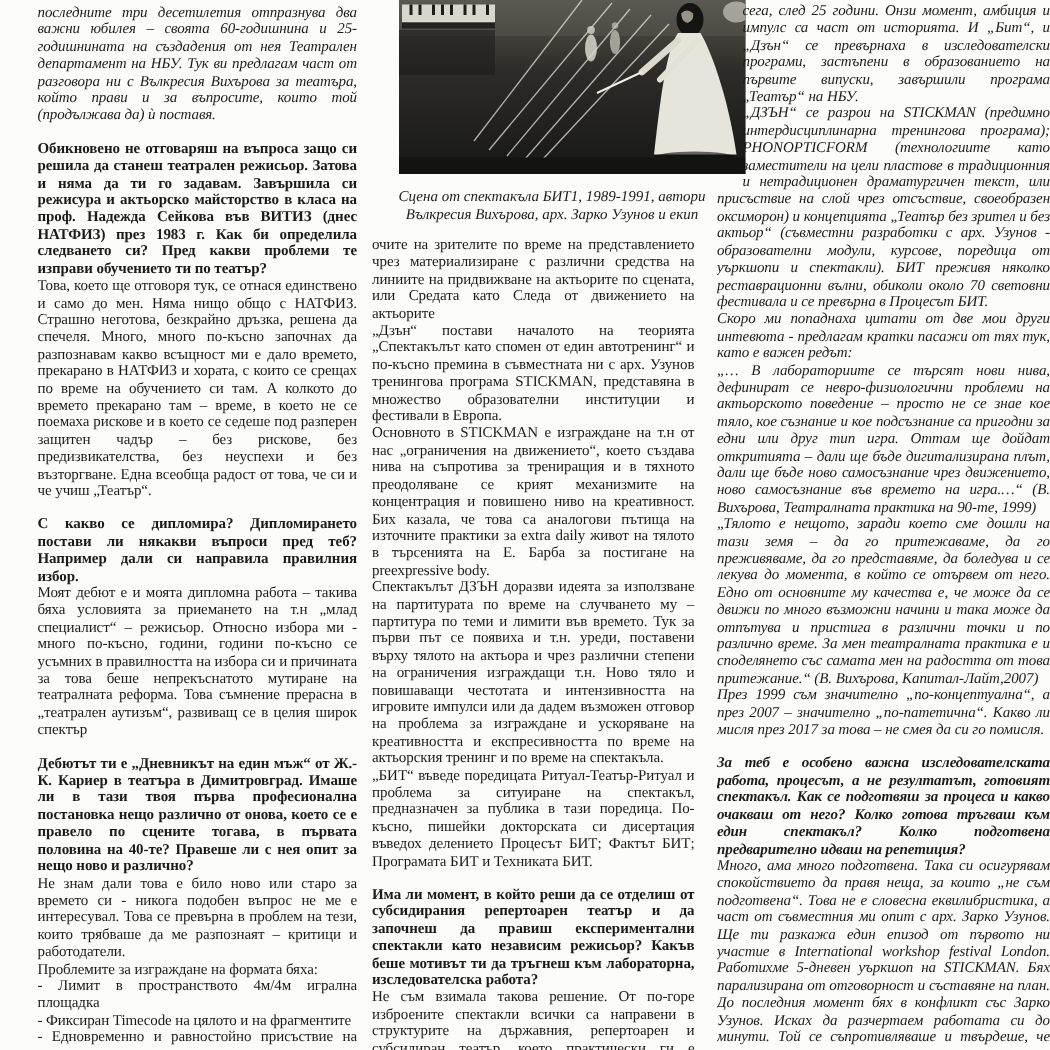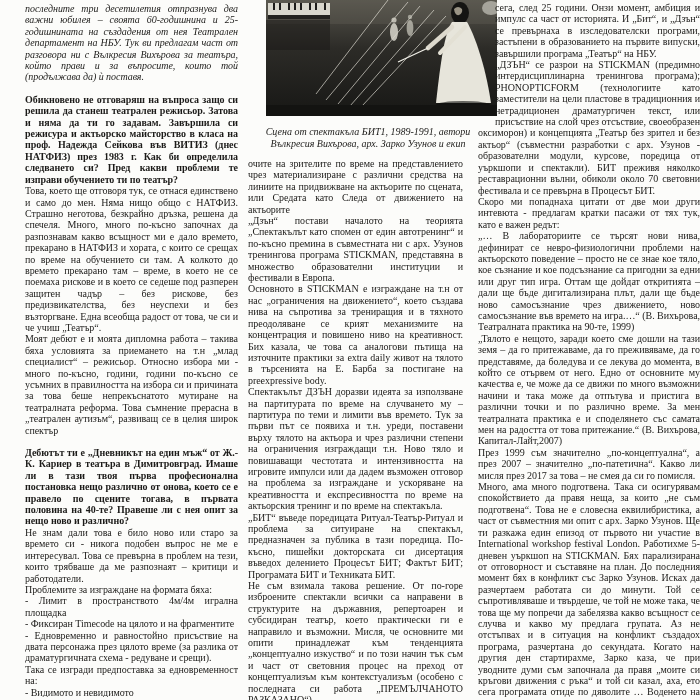--- a/index.html
+++ b/index.html
@@ -6,21 +6,21 @@
   .page{
     position:relative;width:700px;height:700px;margin:0 auto;
     background:#fcfcfa;overflow:hidden;
     font-family:"Liberation Serif","DejaVu Serif",serif;
     color:#1c1b19;
     -webkit-font-smoothing:antialiased;
   }
   .col{position:absolute;overflow:hidden;}
   #col-left{left:25px;top:3px;width:213px;height:694px;}
   #col-middle{left:248px;top:158px;width:215px;height:542px;}
-  #col-right{left:478px;top:2px;width:222px;height:696px;}
+  #col-right{left:478px;top:2px;width:222px;height:696px;font-style:italic;}
   p{
     font-size:10px;line-height:11.4px;margin:0;
     text-align:justify;white-space:pre-line;
     letter-spacing:-0.05px;
   }
   p.q{font-weight:700;margin-top:11px;}
   p.a{margin-top:0;}
   p.intro{font-style:italic;margin-bottom:11px;}
   .photo-frame{
     position:absolute;left:266px;top:0;width:231px;height:116px;
@@ -94,20 +94,21 @@
       <rect x="0" y="20" width="64" height="30" fill="#1b1a18" opacity="0.55"></rect>
     </svg>
   </div>
 
   <div class="caption">Сцена от спектакъла БИТ1, 1989-1991, автори Вълкресия Вихърова, арх. Зарко Узунов и екип</div>
 
   <div class="col" id="col-left">
     <p class="intro">последните три десетилетия отпразнува два важни юбилея – своята 60-годишнина и 25-годишнината на създадения от нея Театрален департамент на НБУ. Тук ви предлагам част от разговора ни с Вълкресия Вихърова за театъра, който прави и за въпросите, които той (продължава да) ѝ поставя.</p>
     <p class="q">Обикновено не отговаряш на въпроса защо си решила да станеш театрален режисьор. Затова и няма да ти го задавам. Завършила си режисура и актьорско майсторство в класа на проф. Надежда Сейкова във ВИТИЗ (днес НАТФИЗ) през 1983 г. Как би определила следването си? Пред какви проблеми те изправи обучението ти по театър?</p>
     <p class="a">Това, което ще отговоря тук, се отнася единствено и само до мен. Няма нищо общо с НАТФИЗ. Страшно неготова, безкрайно дръзка, решена да спечеля. Много, много по-късно започнах да разпознавам какво всъщност ми е дало времето, прекарано в НАТФИЗ и хората, с които се срещах по време на обучението си там. А колкото до времето прекарано там – време, в което не се поемаха рискове и в което се седеше под разперен защитен чадър – без рискове, без предизвикателства, без неуспехи и без възторгване. Една всеобща радост от това, че си и че учиш „Театър“.</p>
+    <p class="q">С какво се дипломира? Дипломирането постави ли някакви въпроси пред теб? Например дали си направила правилния избор.</p>
     <p class="a">Моят дебют е и моята дипломна работа – такива бяха условията за приемането на т.н „млад специалист“ – режисьор. Относно избора ми - много по-късно, години, години по-късно се усъмних в правилността на избора си и причината за това беше непрекъснатото мутиране на театралната реформа. Това съмнение прерасна в „театрален аутизъм“, развиващ се в целия широк спектър</p>
     <p class="q">Дебютът ти е „Дневникът на един мъж“ от Ж.-К. Кариер в театъра в Димитровград. Имаше ли в тази твоя първа професионална постановка нещо различно от онова, което се е правело по сцените тогава, в първата половина на 40-те? Правеше ли с нея опит за нещо ново и различно?</p>
     <p class="a">Не знам дали това е било ново или старо за времето си - никога подобен въпрос не ме е интересувал. Това се превърна в проблем на тези, които трябваше да ме разпознаят – критици и работодатели.
 Проблемите за изграждане на формата бяха:
 - Лимит в пространството 4м/4м игрална площадка
 - Фиксиран Timecode на цялото и на фрагментите
 - Едновременно и равностойно присъствие на двата персонажа през цялото време (за разлика от драматургичната схема - редуване и срещи).
 Така се изгради предпоставка за едновременност на:
 - Видимото и невидимото
 - Изговореното и премълчаваното
@@ -116,28 +117,30 @@
 Сега, когато обобщих за теб този отговор , ми се прииска да видя такова представление. Може би трябва да си купя самолетен билет, или ти знаеш някоя друга по-близка дестинация, в която хората решават такива проблеми?!</p>
 
   </div>
 
   <div class="col" id="col-middle">
     <p class="a">очите на зрителите по време на представлението чрез материализиране с различни средства на линиите на придвижване на актьорите по сцената, или Средата като Следа от движението на актьорите
 „Дзън“ постави началото на теорията „Спектакълът като спомен от един автотренинг“ и по-късно премина в съвместната ни с арх. Узунов тренингова програма STICKMAN, представяна в множество образователни институции и фестивали в Европа.
 Основното в STICKMAN е изграждане на т.н от нас „ограничения на движението“, което създава нива на съпротива за трениращия и в тяхното преодоляване се крият механизмите на концентрация и повишено ниво на креативност. Бих казала, че това са аналогови пътища на източните практики за extra daily живот на тялото в търсенията на Е. Барба за постигане на preexpressive body.
 Спектакълът ДЗЪН доразви идеята за използване на партитурата по време на случването му – партитура по теми и лимити във времето. Тук за първи път се появиха и т.н. уреди, поставени върху тялото на актьора и чрез различни степени на ограничения изграждащи т.н. Ново тяло и повишаващи честотата и интензивността на игровите импулси или да дадем възможен отговор на проблема за изграждане и ускоряване на креативността и експресивността по време на актьорския тренинг и по време на спектакъла.
 „БИТ“ въведе поредицата Ритуал-Театър-Ритуал и проблема за ситуиране на спектакъл, предназначен за публика в тази поредица. По-късно, пишейки докторската си дисертация въведох делението Процесът БИТ; Фактът БИТ; Програмата БИТ и Техниката БИТ.</p>
+    <p class="q">Има ли момент, в който реши да се отделиш от субсидирания репертоарен театър и да започнеш да правиш експериментални спектакли като независим режисьор? Какъв беше мотивът ти да тръгнеш към лабораторна, изследователска работа?</p>
     <p class="a">Не съм взимала такова решение. От по-горе изброените спектакли всички са направени в структурите на държавния, репертоарен и субсидиран театър, което практически ги е направило и възможни. Мисля, че основните ми опити принадлежат към тенденцията „концептуално изкуство“ и по този начин тък съм и част от световния процес на преход от концептуализъм към контекстуализъм (особено с последната си работа „ПРЕМЪЛЧАНОТО РАЗКАЗАНО“).
 Колкото до работите си от „междинния период“, отново ситуиран в държавната субсидирана система, бих казала, че те приютяват една не малка част от моите т.н. лабораторни пристрастия и умело ги прикриват като част от един провеждан многократно репетиционен процес (като в „Ужасните родители“, правен 4 пъти) или в удължен репетиционен процес, в който актьорите са укрепвали не по отношение на въпроса „Какво?“, а по отношение на въпроса „Как?“, което пък от своя страна изгражда автономията на театралната игра от текста. Доколкото можем да говорим за „напускане на субсидирания репертоарен театър“, то то е в рамките на социален анекдот и не заслужава да се говори. Аз не напуснах, отстраниха ме… Друг е въпросът за осъзнатото ми оставане в независимия сектор, което доведе до изграждане на поредица от изследователски програми, включително и образователна такава, които се</p>
   </div>
 
   <div class="col" id="col-right">
     <div class="wrap-spacer"></div>
     <p class="a">сега, след 25 години. Онзи момент, амбиция и импулс са част от историята. И „Бит“, и „Дзън“ се превърнаха в изследователски програми, застъпени в образованието на първите випуски, завършили програма „Театър“ на НБУ.
 „ДЗЪН“ се разрои на STICKMAN (предимно интердисциплинарна тренингова програма); PHONOPTICFORM (технологиите като заместители на цели пластове в традиционния и нетрадиционен драматургичен текст, или присъствие на слой чрез отсъствие, своеобразен оксиморон) и концепцията „Театър без зрител и без актьор“ (съвместни разработки с арх. Узунов - образователни модули, курсове, поредица от уъркшопи и спектакли). БИТ преживя няколко реставрационни вълни, обиколи около 70 световни фестивала и се превърна в Процесът БИТ.</p>
     <p class="a">Скоро ми попаднаха цитати от две мои други интевюта - предлагам кратки пасажи от тях тук, като е важен редът:
 „… В лабораториите се търсят нови нива, дефинират се невро-физиологични проблеми на актьорското поведение – просто не се знае кое тяло, кое съзнание и кое подсъзнание са пригодни за едни или друг тип игра. Оттам ще дойдат откритията – дали ще бъде дигитализирана плът, дали ще бъде ново самосъзнание чрез движението, ново самосъзнание във времето на игра.…“ (В. Вихърова, Театралната практика на 90-те, 1999)
 „Тялото е нещото, заради което сме дошли на тази земя – да го притежаваме, да го преживяваме, да го представяме, да боледува и се лекува до момента, в който се отървем от него. Едно от основните му качества е, че може да се движи по много възможни начини и така може да отпътува и пристига в различни точки и по различно време. За мен театралната практика е и споделянето със самата мен на радостта от това притежание.“ (В. Вихърова, Капитал-Лайт,2007)
 През 1999 съм значително „по-концептуална“, а през 2007 – значително „по-патетична“. Какво ли мисля през 2017 за това – не смея да си го помисля.</p>
+    <p class="q">За теб е особено важна изследователската работа, процесът, а не резултатът, готовият спектакъл. Как се подготвяш за процеса и какво очакваш от него? Колко готова тръгваш към един спектакъл? Колко подготвена предварително идваш на репетиция?</p>
     <p class="a">Много, ама много подготвена. Така си осигурявам спокойствието да правя неща, за които „не съм подготвена“. Това не е словесна еквилибристика, а част от съвместния ми опит с арх. Зарко Узунов. Ще ти разкажа един епизод от първото ни участие в International workshop festival London. Работихме 5-дневен уъркшоп на STICKMAN. Бях парализирана от отговорност и съставяне на план. До последния момент бях в конфликт със Зарко Узунов. Исках да разчертаем работата си до минути. Той се съпротивляваше и твърдеше, че той не може така, че това ще му попречи да забелязва какво всъщност се случва и какво му предлага групата. Аз не отстъпвах и в ситуация на конфликт създадох програма, разчертана до секундата. Когато на другия ден стартирахме, Зарко каза, че при уводните думи съм започнала да правя „моите си кръгови движения с ръка“ и той си казал, аха, ето сега програмата отиде по дяволите … Воденето на уъркшоп и правенето на представление за нас си остава повече изследователска работа или програма с „отворен финал“. Друг момент – работихме с белгийска балетна трупа и З. Узунов реши да изгради съоръжение за „пълно обездвижване на движещо се тяло“. Бях отчаяна от този нонсенс, защо ми трябваше тази „интердисциплинарна“ работа, как ще излезем от ситуацията с това „обездвижване на движещо се тяло“. Резултатът беше грандиозен – участниците отидоха в по-дълбоко ниво на самосъзнание, отколкото „Движа се“. Обратната връзка носеше характер на физиологично опознаване и неподозирани открития от тяхна страна. Една от участничките направи дълго и</p>
   </div>
 
 </div>
 
 </body></html>

